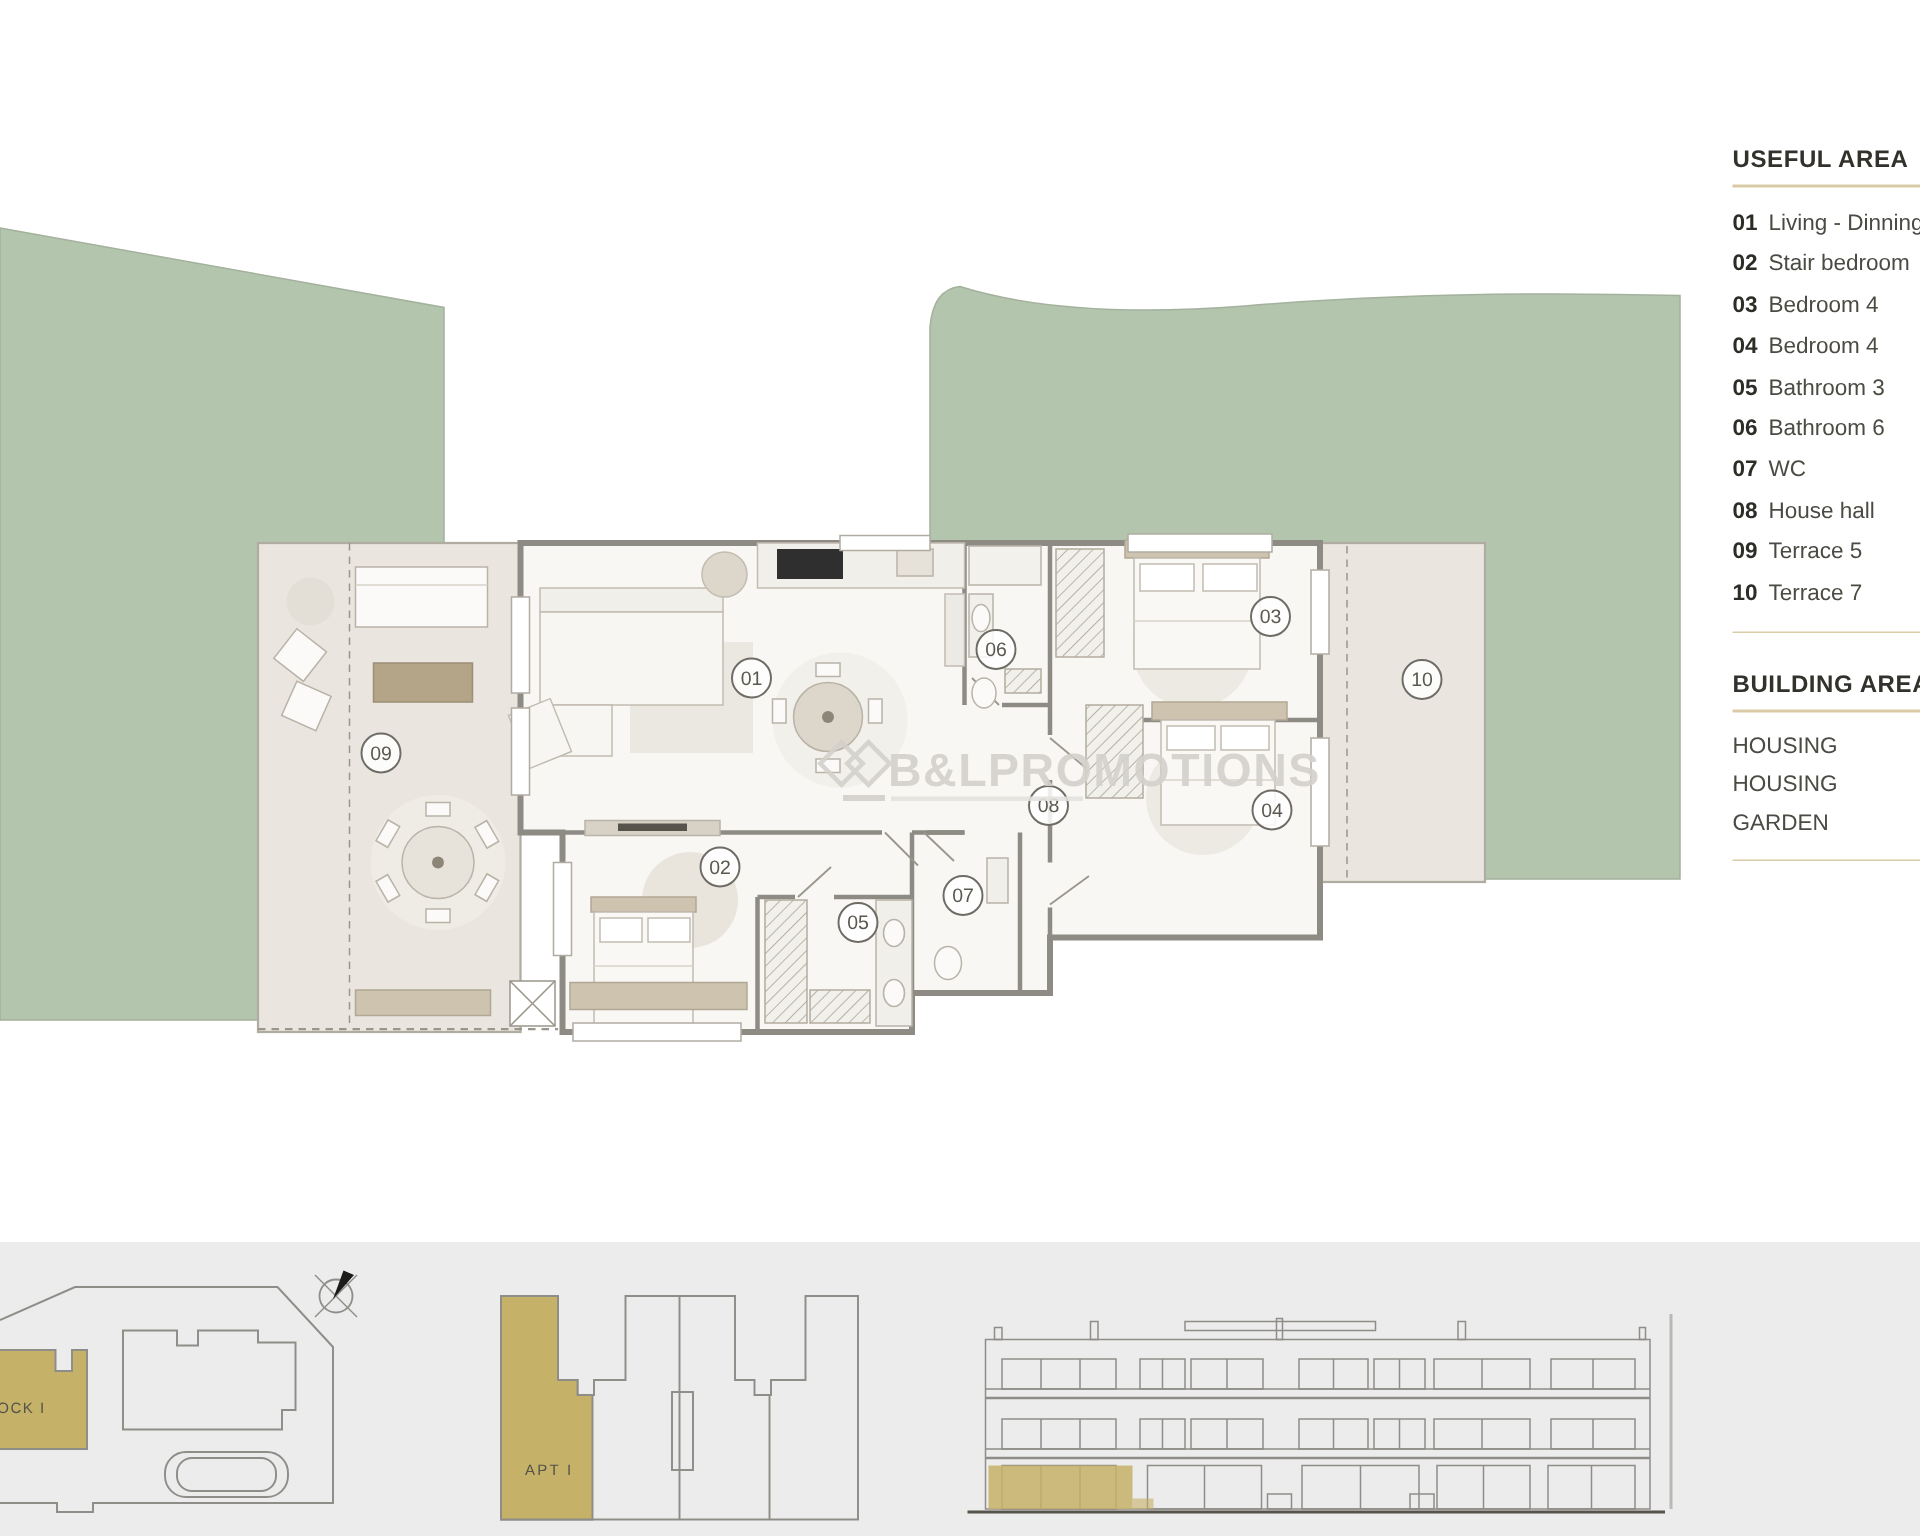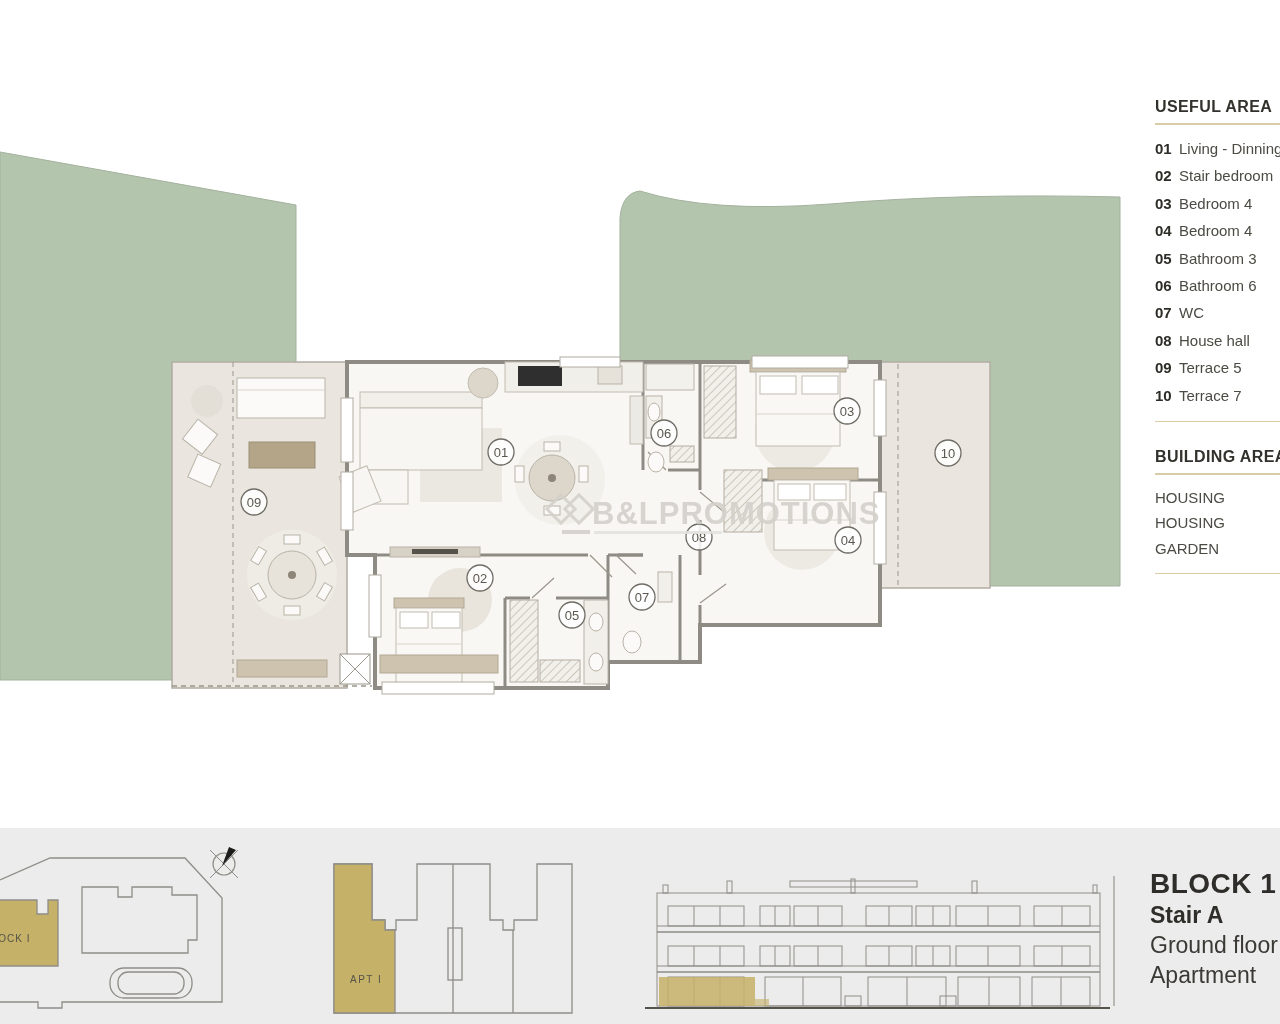--- a/index.html
+++ b/index.html
@@ -373,19 +373,13 @@
           <line x1="989" y1="977" x2="989" y2="1006"></line>
         <rect x="1032" y="977" width="58" height="29"></rect>
           <line x1="1061" y1="977" x2="1061" y2="1006"></line>
       </g>
       <rect x="659" y="977" width="96" height="29" fill="#c5b168" fill-opacity="0.85" stroke="none"></rect>
       <rect x="755" y="999" width="14" height="7" fill="#c5b168" fill-opacity="0.6" stroke="none"></rect>
     </g>
   </svg>
 
   <div class="vline"></div>
-  <div class="info">
-    <div class="l1">BLOCK 1</div>
-    <div class="l2">Stair A</div>
-    <div class="l3">Ground floor</div>
-    <div class="l4">Apartment</div>
-  </div>
 </div>
 
 </body></html>

